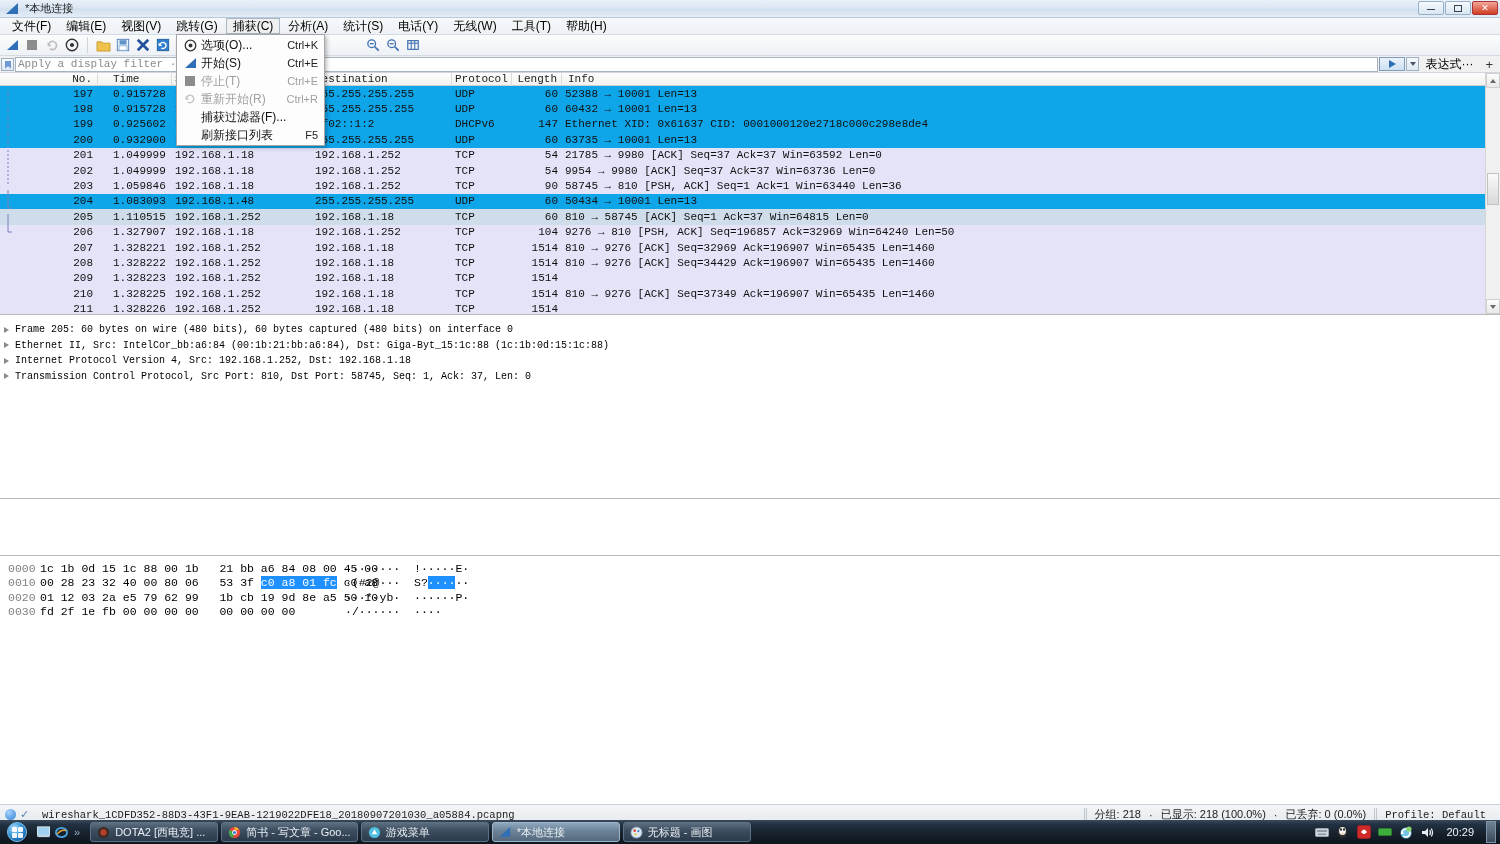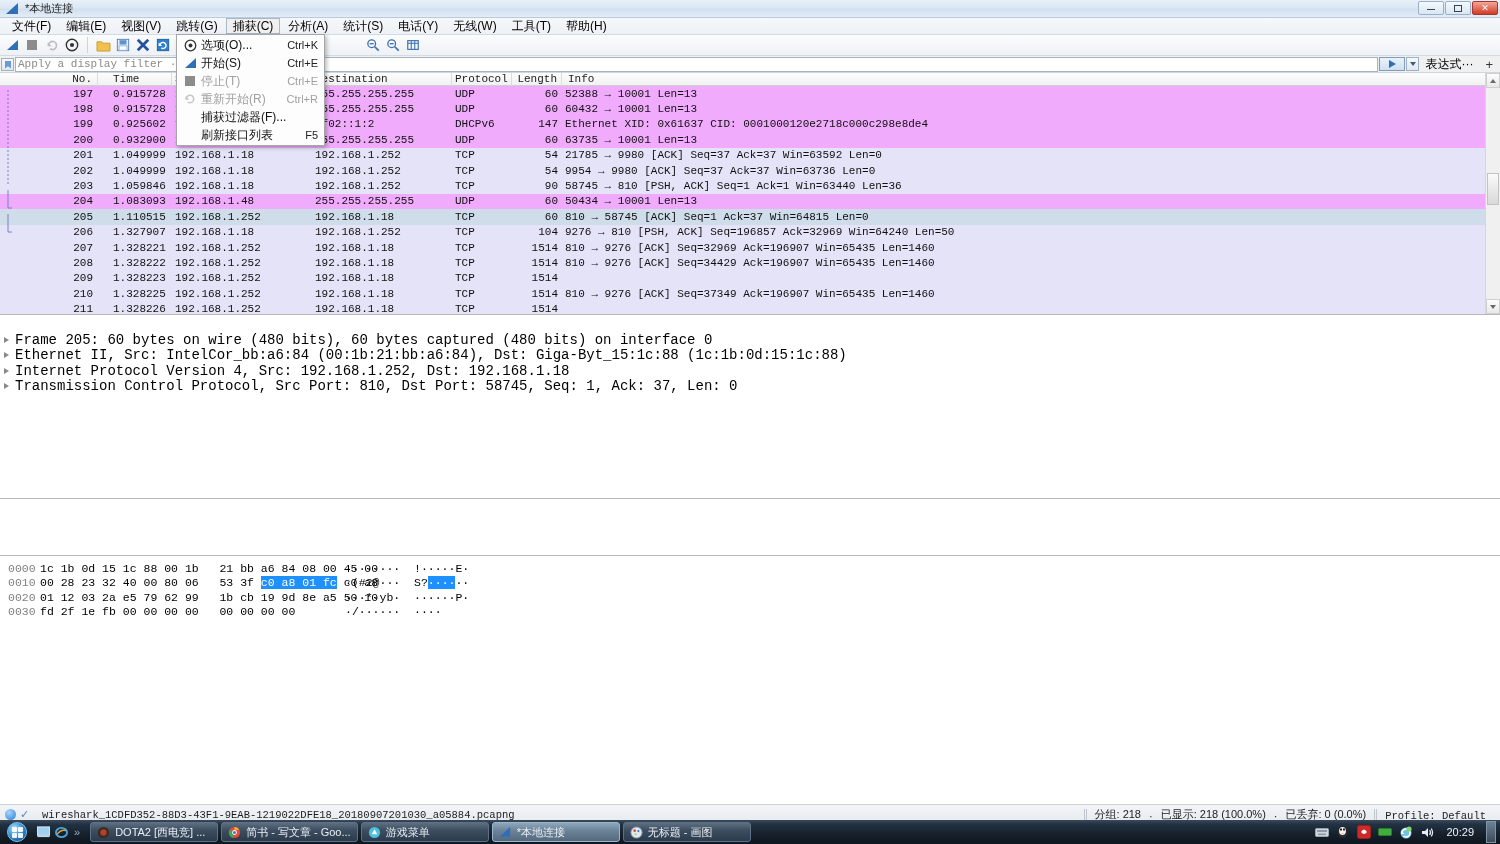--- a/index.html
+++ b/index.html
@@ -124,21 +124,21 @@
   .rows { font-family:"Liberation Mono", monospace; font-size:11px; }
   .prow { height:15.4px; display:flex; align-items:center; white-space:nowrap; color:#101010; }
   .prow > div { overflow:hidden; padding-left:3px; }
   .c-no   { width:98px; text-align:right; padding-right:5px; }
   .c-time { width:62px;margin-left:12px; }
   .c-src  { width:140px; }
   .c-dst  { width:140px; }
   .c-prot { width:60px; }
   .c-len  { width:50px; text-align:right; padding-right:4px;}
   .c-info { flex:1; padding-left:6px;}
-  .bg-blue  { background:#f0abfc; }
+  .bg-blue  { background:#0ea5e9; }
   .bg-lav   { background:#e4e3f8; }
   .bg-selrow{ background:#cfdcea;justify-content:flex-end; }
 
   .plist-scroll {
     position:absolute; right:0; top:0; width:15px; bottom:0;
     background:#f0f0f0; border-left:1px solid #d6d6d6;
   }
   .scroll-up, .scroll-down {
     height:15px; background:linear-gradient(180deg,#fdfdfd,#e8e8e8);
     border:1px solid #cfcfcf; display:flex;align-items:center;justify-content:center;
@@ -151,22 +151,22 @@
     background:linear-gradient(180deg,#fafafa,#d9d9d9);
     border:1px solid #c2c2c2;
   }
 
   
   .marker-col { position:absolute; left:4px; top:13px; width:8px; }
 
   
   .detailpane {
     height:184px; background:#fff; border-bottom:1px solid #b8b8b8;
-    font-family:"Liberation Mono", monospace; font-size:14px; color:#000;
-    padding-top:17px; overflow:hidden;
+    font-family:"Liberation Mono", monospace; font-size:10px; color:#000;
+    padding-top:7px; overflow:hidden;
   }
   .drow { height:15.5px; display:flex; align-items:center; padding-left:4px; white-space:nowrap;}
   .tri-right { width:0;height:0;border-left:5px solid #8a8a8a;border-top:3.5px solid transparent;border-bottom:3.5px solid transparent; margin-right:6px;}
 
   
   .hexpane {
     position:absolute; left:0; right:0; top:555px; bottom:40px;
     background:#fff; border-top:1px solid #b8b8b8;
     font-family:"Liberation Mono", monospace; font-size:11.5px;
     padding-top:5px; overflow:hidden;
@@ -181,21 +181,21 @@
   .statusbar {
     position:absolute; left:0; right:0; bottom:20px; height:20px;
     background: linear-gradient(180deg,#f3f5f7,#e6eaee);
     border-top:1px solid #c9d0d7;
     display:flex; align-items:center;
     font-size:11px; color:#1b1b1b;
   }
   .sb-icons { display:flex; align-items:center; gap:4px; padding-left:5px; width:42px;}
   .sb-bluecircle{width:11px;height:11px;border-radius:50%;background:radial-gradient(circle at 35% 30%, #a9d4ff, #2b7fd4);}
   .sb-file { font-family:"Liberation Mono", monospace; font-size:10.5px; color:#1b1b1b;}
-  .sb-mid { margin-left:auto; display:flex; align-items:flex-end; gap:8px; padding-right:6px;}
+  .sb-mid { margin-left:auto; display:flex; align-items:center; gap:8px; padding-right:6px;}
   .sb-sep2 { width:3px;height:13px;border-left:1px solid #bfc6cd;border-right:1px solid #bfc6cd; }
   .sb-stats { font-size:11px; }
   .sb-profile { font-family:"Liberation Mono", monospace; font-size:10.5px; padding-right:8px;}
 
   
   .taskbar {
     position:absolute; left:0; right:0; bottom:0; height:24px;
     background: linear-gradient(180deg,#3a4a5c 0%, #223243 18%, #16202b 60%, #0e161e 100%);
     display:flex; align-items:center;
   }

